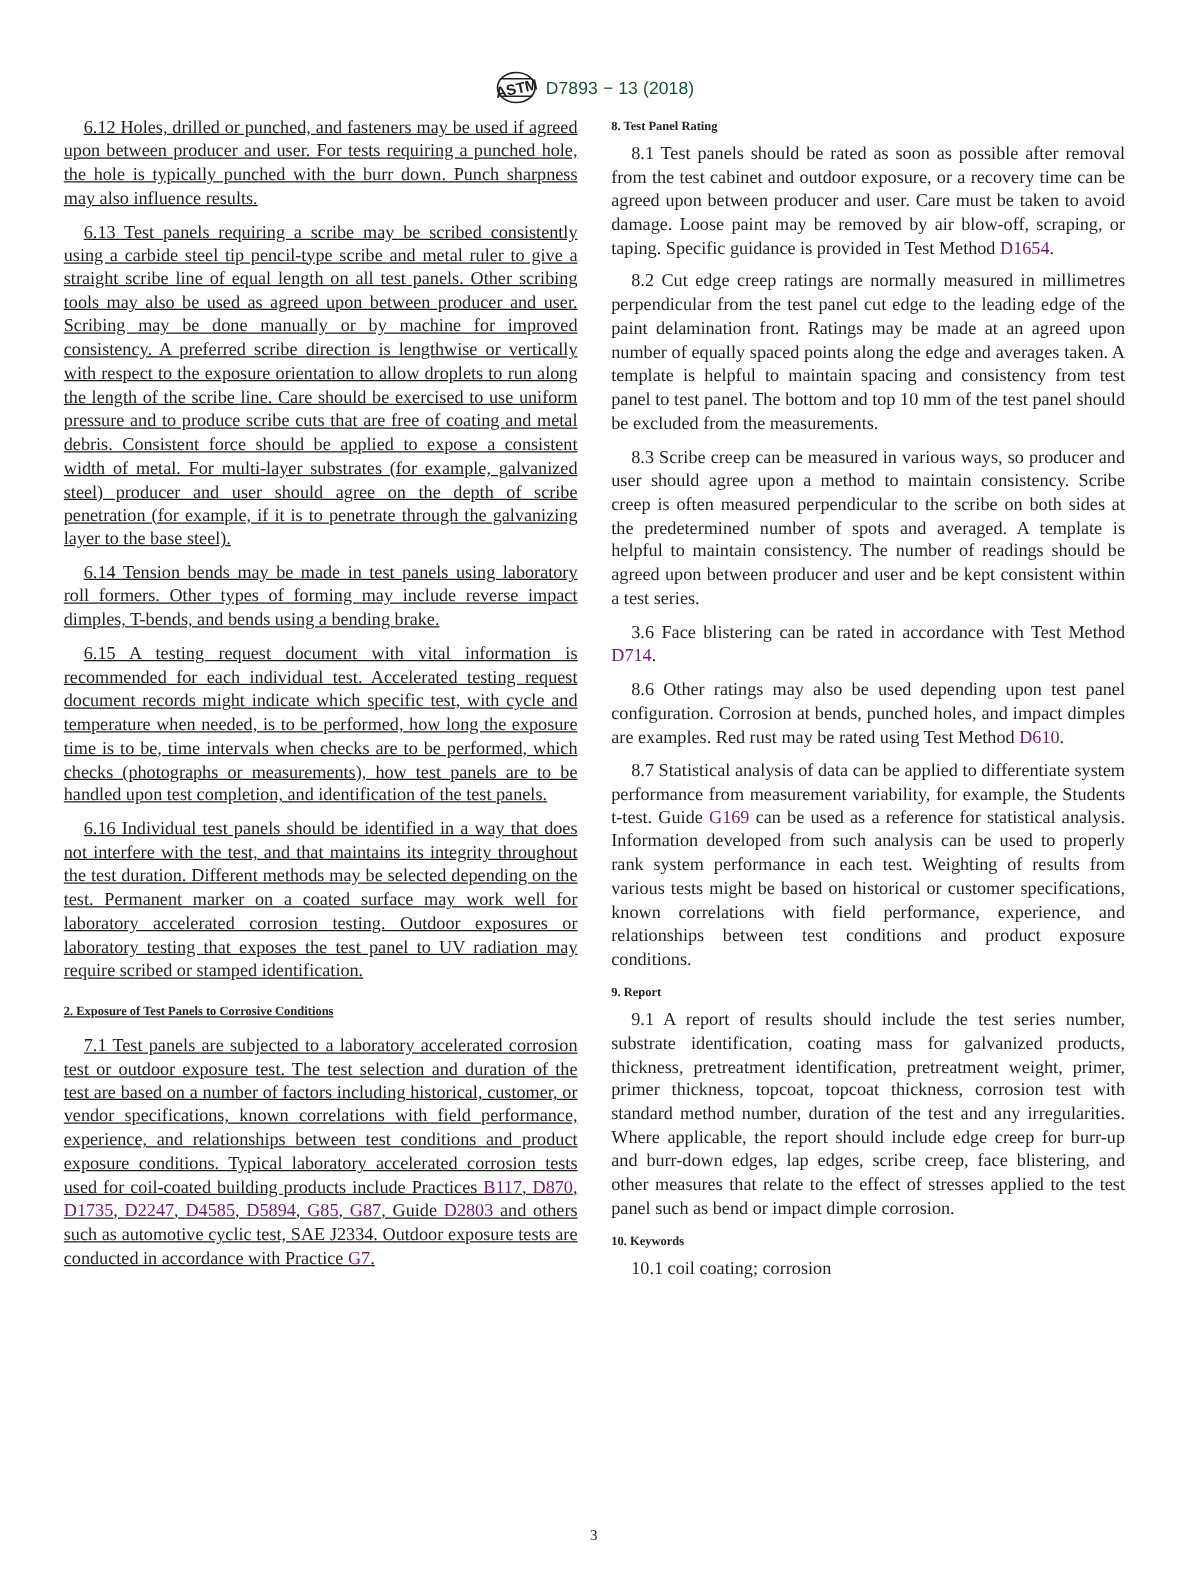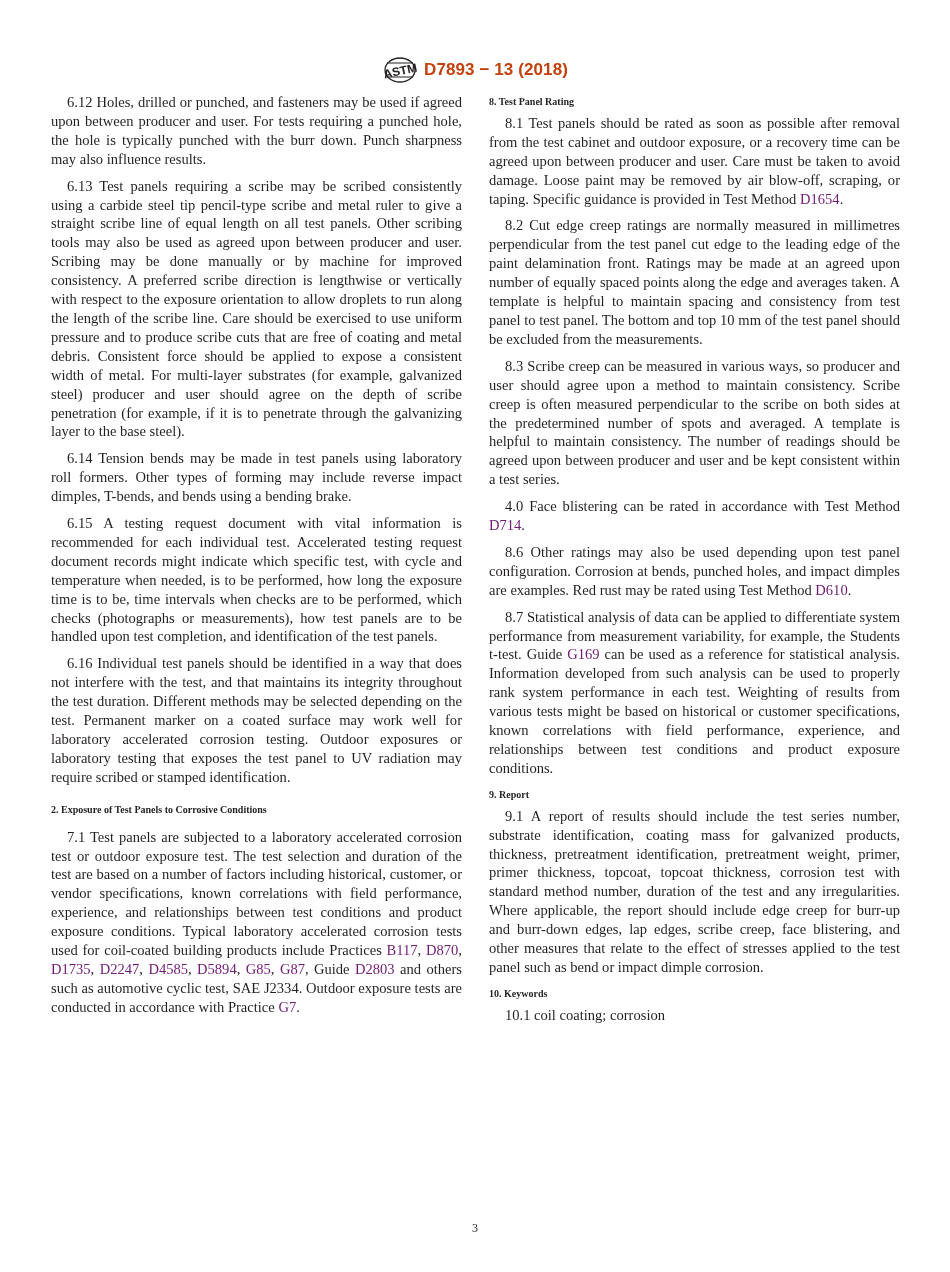--- a/index.html
+++ b/index.html
@@ -1,24 +1,24 @@
 <!DOCTYPE html>
 <html><head>
   <meta charset="utf-8">
   <style>
     html, body { margin: 0; padding: 0; background: #ffffff; }
     body { width: 950px; height: 1272px; position: relative; overflow: hidden;
       font-family: "Liberation Serif", "DejaVu Serif", serif; color: #231f20; }
     .header { position: absolute; top: 56px; left: 0; width: 950px; height: 28px;
       display: flex; justify-content: center; align-items: center; gap: 6px; }
     .logo { width: 36px; height: 28px; display: inline-block; }
-    .doc-id { font-family: "Liberation Sans", "DejaVu Sans", sans-serif; font-weight: bold;
-      font-size: 17px; color: #c2410c; letter-spacing: 0.1px; }
+    .doc-id { font-family: "Liberation Sans", "DejaVu Sans", sans-serif; font-weight: normal;
+      font-size: 14px; color: #14532d; letter-spacing: 0.1px; }
     .col { position: absolute; top: 93px; width: 411px; font-size: 14.55px; line-height: 18.9px; }
-    .col-left { left: 51px; }
+    .col-left { left: 51px; text-decoration: underline; }
     .col-right { left: 489px; }
     .para { text-align: justify; text-indent: 16px; margin: 0 0 8px 0; hyphens: manual; }
     .heading { font-weight: bold; font-size: 10px; margin: 0; line-height: 18.9px; }
     .heading-left { margin-top: 14px; margin-bottom: 8px; }
     .heading-right { margin-bottom: 2px; }
     .heading-right.spaced { margin-top: 8px; }
     .ref { color: #701a75; text-decoration: none; cursor: pointer; }
     .page-num { position: absolute; top: 1221px; left: 0; width: 950px; text-align: center;
       font-size: 12px; color: #231f20; }
   </style>
@@ -44,21 +44,21 @@
   <p class="para">6.16  Individual test panels should be identified in a way that does not interfere with the test, and that maintains its integrity throughout the test duration. Different methods may be se­lected depending on the test. Permanent marker on a coated surface may work well for laboratory accelerated corrosion testing. Outdoor exposures or laboratory testing that exposes the test panel to UV radiation may require scribed or stamped identification.</p>
   <h2 class="heading heading-left">2.  Exposure of Test Panels to Corrosive Conditions</h2>
   <p class="para"><span>7.1 Test panels are subjected to a laboratory accelerated corrosion test or outdoor exposure test. The test selection and duration of the test are based on a number of factors including historical, customer, or vendor specifications, known correla­tions with field performance, experience, and relationships between test conditions and product exposure conditions. Typical laboratory accelerated corrosion tests used for coil-coated building products include Practices </span><a class="ref">B117</a><span>, </span><a class="ref">D870</a><span>, </span><a class="ref">D1735</a><span>, </span><a class="ref">D2247</a><span>, </span><a class="ref">D4585</a><span>, </span><a class="ref">D5894</a><span>, </span><a class="ref">G85</a><span>, </span><a class="ref">G87</a><span>, Guide </span><a class="ref">D2803</a><span> and others such as automotive cyclic test, SAE J2334. Outdoor exposure tests are conducted in accordance with Practice </span><a class="ref">G7</a><span>.</span></p>
 </div>
 
 <div class="col col-right">
   <h2 class="heading heading-right">8.  Test Panel Rating</h2>
   <p class="para"><span>8.1 Test panels should be rated as soon as possible after removal from the test cabinet and outdoor exposure, or a recovery time can be agreed upon between producer and user. Care must be taken to avoid damage. Loose paint may be removed by air blow-off, scraping, or taping. Specific guidance is provided in Test Method </span><a class="ref">D1654</a><span>.</span></p>
   <p class="para">8.2 Cut edge creep ratings are normally measured in milli­metres perpendicular from the test panel cut edge to the leading edge of the paint delamination front. Ratings may be made at an agreed upon number of equally spaced points along the edge and averages taken. A template is helpful to maintain spacing and consistency from test panel to test panel. The bottom and top 10 mm of the test panel should be excluded from the measurements.</p>
   <p class="para">8.3 Scribe creep can be measured in various ways, so producer and user should agree upon a method to maintain consistency. Scribe creep is often measured perpendicular to the scribe on both sides at the predetermined number of spots and averaged. A template is helpful to maintain consistency. The number of readings should be agreed upon between producer and user and be kept consistent within a test series.</p>
-  <p class="para"><span>4.0 Face blistering can be rated in accordance with Test Method </span><a class="ref">D714</a><span>.</span></p>
+  <p class="para"><span>3.6 Face blistering can be rated in accordance with Test Method </span><a class="ref">D714</a><span>.</span></p>
   <p class="para"><span>8.6 Other ratings may also be used depending upon test panel configuration. Corrosion at bends, punched holes, and impact dimples are examples. Red rust may be rated using Test Method </span><a class="ref">D610</a><span>.</span></p>
   <p class="para"><span>8.7  Statistical analysis of data can be applied to differentiate system performance from measurement variability, for example, the Students t-test. Guide </span><a class="ref">G169</a><span> can be used as a reference for statistical analysis. Information developed from such analysis can be used to properly rank system performance in each test. Weighting of results from various tests might be based on historical or customer specifications, known correla­tions with field performance, experience, and relationships between test conditions and product exposure conditions.</span></p>
   <h2 class="heading heading-right spaced">9.  Report</h2>
   <p class="para">9.1  A report of results should include the test series number, substrate identification, coating mass for galvanized products, thickness, pretreatment identification, pretreatment weight, primer, primer thickness, topcoat, topcoat thickness, corrosion test with standard method number, duration of the test and any irregularities. Where applicable, the report should include edge creep for burr-up and burr-down edges, lap edges, scribe creep, face blistering, and other measures that relate to the effect of stresses applied to the test panel such as bend or impact dimple corrosion.</p>
   <h2 class="heading heading-right spaced">10.  Keywords</h2>
   <p class="para">10.1  coil coating; corrosion</p>
 </div>
 
 <div class="page-num">3</div>
 

